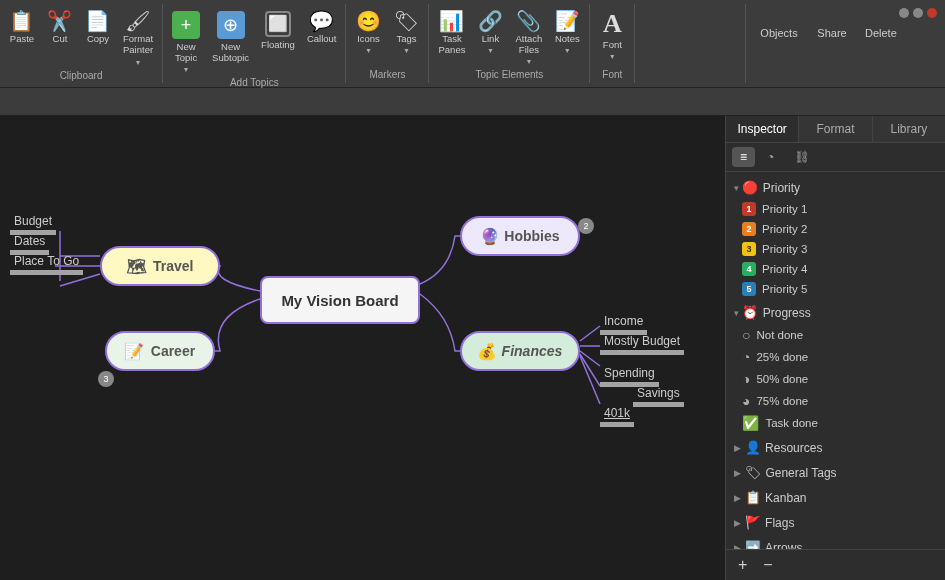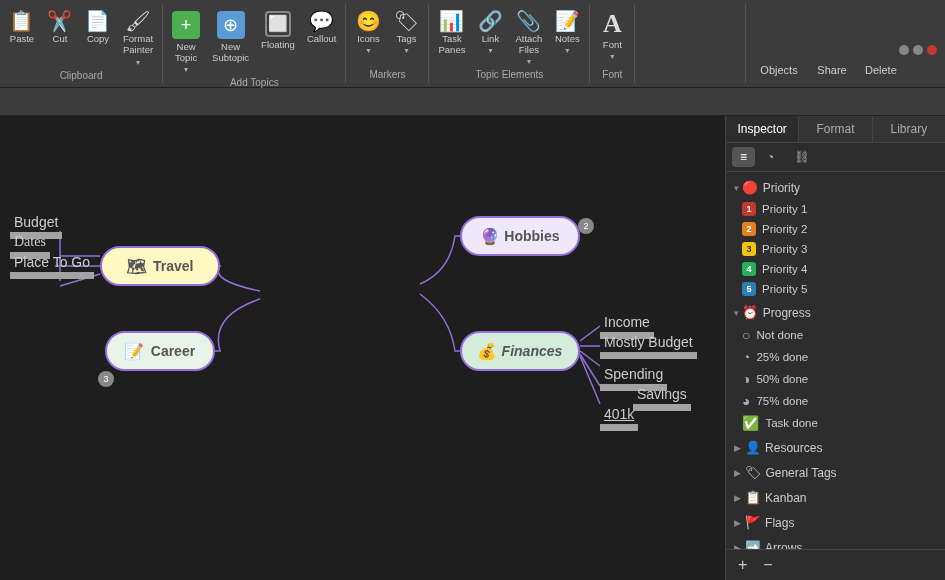--- a/index.html
+++ b/index.html
@@ -273,26 +273,26 @@
       border-radius: 20px;
       color: #555;
       left: 460px;
       top: 215px;
       font-size: 14px;
       font-weight: 600;
     }
 
     .leaf-node {
       position: absolute;
-      font-size: 14px;
+      font-size: 12px;
       color: #ccc;
       cursor: pointer;
       white-space: nowrap;
       padding: 2px 4px;
-      border-bottom: 7px solid #a3a3a3;
+      border-bottom: 5px solid #a3a3a3;
       text-align: center;
     }
     .badge-num {
       position: absolute;
       background: #888;
       color: #fff;
       border-radius: 50%;
       width: 16px;
       height: 16px;
       font-size: 9px;
@@ -412,21 +412,21 @@
         <span class="btn-icon" style="font-size:26px;font-family:serif;font-weight:bold;color:#ddd;">A</span>
         <span class="btn-label">Font</span>
         <span class="btn-arrow">▾</span>
       </div>
     </div>
     <div class="toolbar-label">Font</div>
   </div>
 
   <div style="flex:1;"></div>
 
-  <div style="display:flex;align-items:flex-end;padding:4px 8px;gap:6px;border-left:1px solid #555;min-width:200px;">
+  <div style="display:flex;align-items:flex-start;padding:4px 8px;gap:6px;border-left:1px solid #555;min-width:200px;">
     <div style="display:flex;flex-direction:column;gap:2px;flex:1;">
 
       <div style="display:flex;justify-content:flex-end;gap:4px;margin-bottom:4px;">
         <div style="display:flex;gap:4px;">
           <span style="background:#888;border-radius:50%;width:10px;height:10px;display:inline-block;"></span>
           <span style="background:#888;border-radius:50%;width:10px;height:10px;display:inline-block;"></span>
           <span style="background:#c0392b;border-radius:50%;width:10px;height:10px;display:inline-block;cursor:pointer;"></span>
         </div>
       </div>
       <div style="display:flex;gap:8px;">
@@ -469,35 +469,38 @@
       <path class="connector-line" d="M 100 158 L 60 170"></path>
 
       <path class="connector-line" d="M 580 225 L 600 210"></path>
       <path class="connector-line" d="M 580 230 L 600 230"></path>
       <path class="connector-line" d="M 580 235 L 600 250"></path>
       <path class="connector-line" d="M 580 238 L 600 270"></path>
       <path class="connector-line" d="M 580 240 L 600 288"></path>
     </svg>
 
     <div class="leaf-node" style="left:10px;top:96px;">Budget</div>
-    <div class="leaf-node" style="left:10px;top:116px;font-family:Liberation Serif, serif;">Dates</div>
+    <div class="leaf-node" style="left:10px;top:116px;">Dates</div>
     <div class="leaf-node" style="left:10px;top:136px;">Place To Go</div>
 
     <div class="node node-travel">
       <span style="font-size:16px;">🗺</span>
       <span>Travel</span>
     </div>
 
     <div class="badge-num" style="left:98px;top:255px;">3</div>
 
     <div class="node node-career">
       <span style="font-size:16px;">📝</span>
       <span>Career</span>
     </div>
 
+    <div class="node node-central">
+      <span>My Vision Board</span>
+    </div>
 
     <div class="badge-num" style="left:578px;top:102px;">2</div>
 
     <div class="node node-hobbies">
       <span style="font-size:16px;">🔮</span>
       <span style="margin-left:4px;">Hobbies</span>
     </div>
 
     <div class="node node-finances">
       <span style="font-size:16px;">💰</span>

